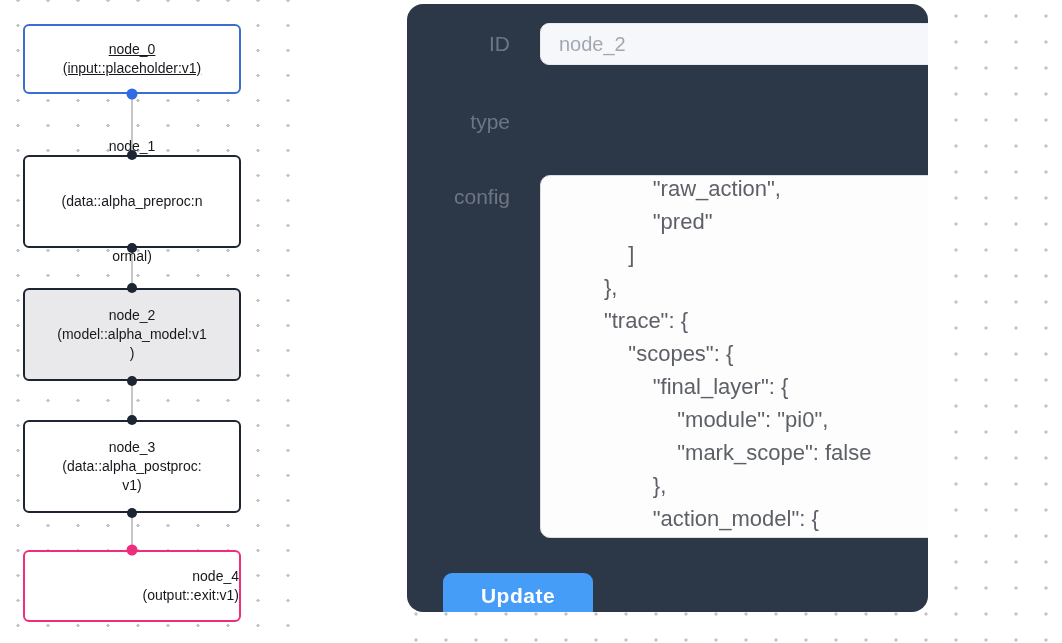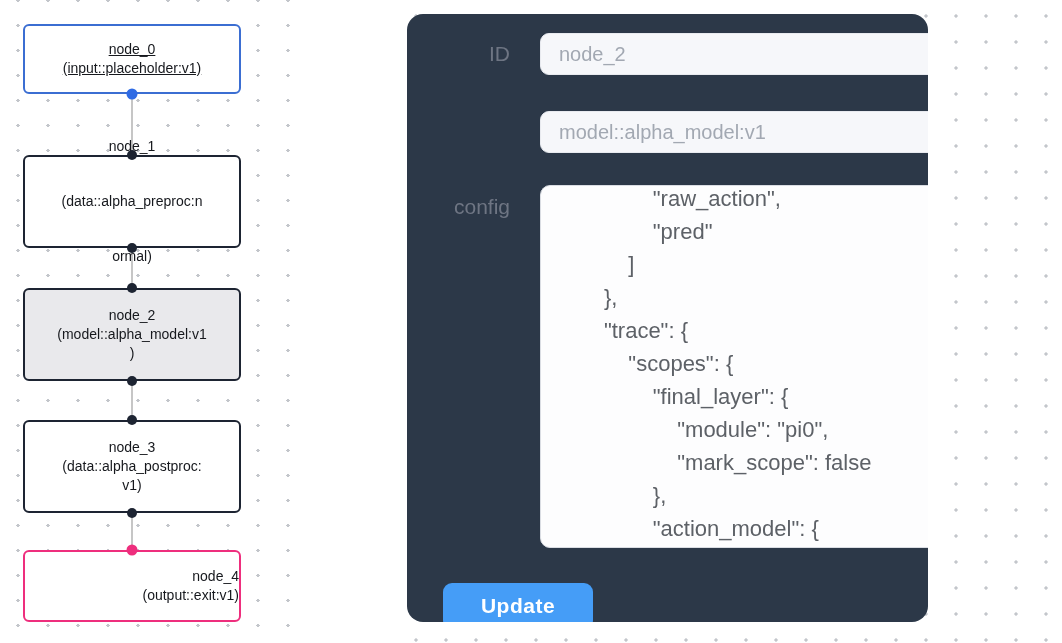--- a/index.html
+++ b/index.html
@@ -36,21 +36,21 @@
                      margin-left:7px; }
   .annotation-arrow { display:block; margin-top:4px; }
 
   
   .right-canvas {
     position:absolute; left:393px; top:0; width:669px; height:643px;
     background-image:radial-gradient(circle,#c3c6cb 1.5px,transparent 1.7px);
     background-size:30px 26px; background-position:8px 3px;
   }
   .panel {
-    position:absolute; left:14px; top:14px; width:521px; height:608px;
+    position:absolute; left:14px; top:4px; width:521px; height:608px;
     background:#2c3848; border-radius:16px; overflow:hidden;
   }
   .field-label {
     position:absolute; left:20px; width:83px; text-align:right;
     font-size:21px; color:#6e7583;
   }
   .lbl-id    { top:19px;  line-height:42px; }
   .lbl-type  { top:97px;  line-height:42px; }
   .lbl-config{ top:179px; line-height:28px; }
   .text-input {
@@ -136,21 +136,21 @@
       <div class="port port-pink" style="top: 550px;"></div>
     </div>
 
 
   <div class="right-canvas">
     <div class="panel">
 
       <div class="field-label lbl-id">ID</div>
       <input class="text-input inp-id" type="text" value="node_2" style="">
 
-      <input class="text-input inp-type" type="text" value="model::alpha_model:v1" style="">
+      <div class="field-label lbl-type">type</div>
 
       <div class="field-label lbl-config">config</div>
 
       <div class="config-box">
         <pre class="config-pre">                "raw_action",
                 "pred"
             ]
         },
         "trace": {
             "scopes": {

